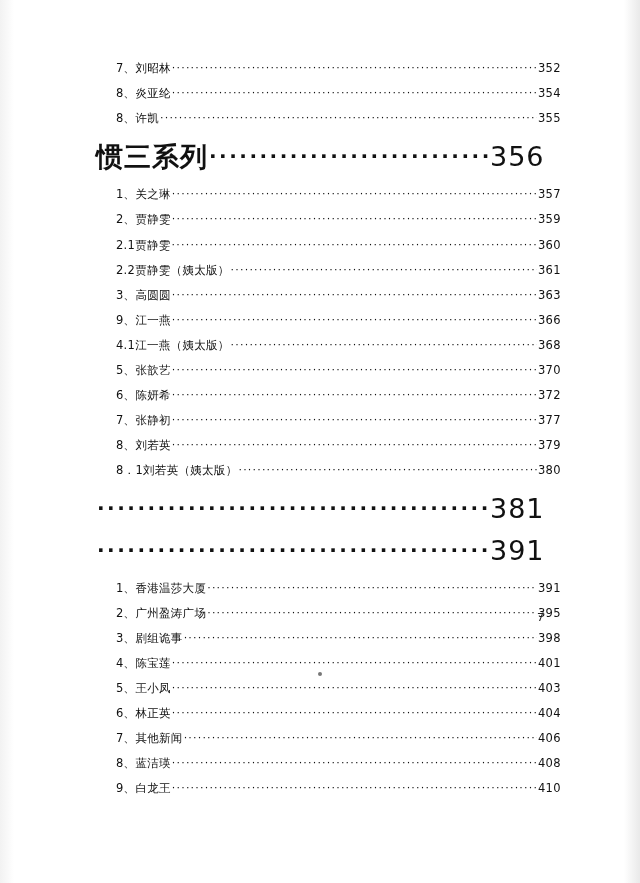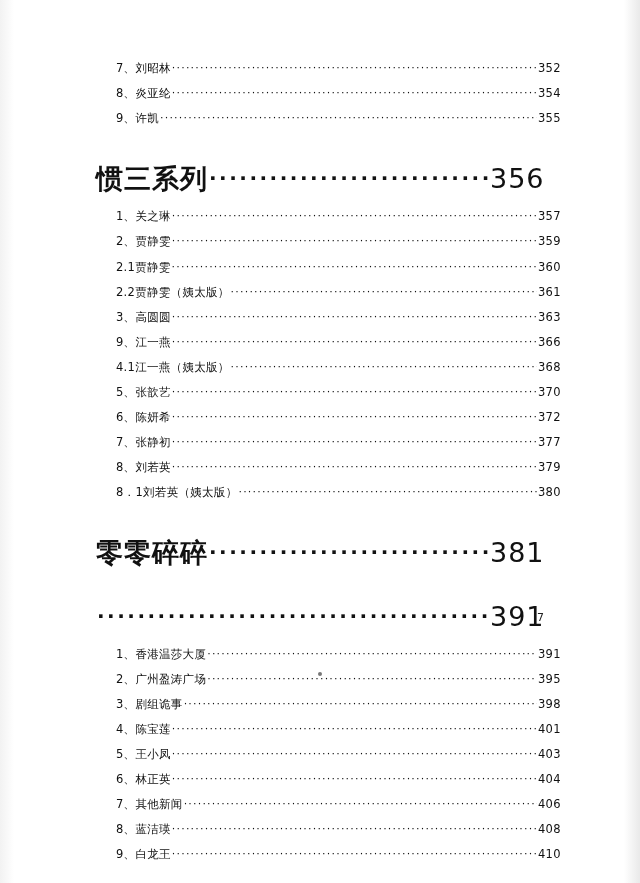--- a/index.html
+++ b/index.html
@@ -101,21 +101,21 @@
     font-weight: bold;
     position: relative;
     top: -3px;
   }
   .section .page {
     font-weight: normal;
     font-size: 27px;
     min-width: 54px;
   }
 
-  .gap-top { margin-top: 32px; }
+  .gap-top { margin-top: 10px; }
 
   #folio {
     position: absolute;
     right: 96px;
     bottom: 62px;
     font-size: 11px;
     color: #222;
   }
   #bottom-mark {
     position: absolute;
@@ -138,21 +138,21 @@
         <span class="label">7、刘昭林</span>
         <span class="leader">·····························································································································</span>
         <span class="page">352</span>
       </div>
       <div class="row entry">
         <span class="label">8、炎亚纶</span>
         <span class="leader">·····························································································································</span>
         <span class="page">354</span>
       </div>
       <div class="row entry">
-        <span class="label">9、许凯</span>
+        <span class="label">8、许凯</span>
         <span class="leader">·····························································································································</span>
         <span class="page">355</span>
       </div>
       <div class="row section gap-top">
         <span class="label">惯三系列</span>
         <span class="leader">·····························································································································</span>
         <span class="page">356</span>
       </div>
       <div class="row entry">
         <span class="label">1、关之琳</span>
@@ -208,21 +208,20 @@
         <span class="label">8、刘若英</span>
         <span class="leader">·····························································································································</span>
         <span class="page">379</span>
       </div>
       <div class="row entry">
         <span class="label">8．1刘若英（姨太版）</span>
         <span class="leader">·····························································································································</span>
         <span class="page">380</span>
       </div>
       <div class="row section gap-top">
-        <span class="label">零零碎碎</span>
         <span class="leader">·····························································································································</span>
         <span class="page">381</span>
       </div>
       <div class="row section gap-top">
         <span class="leader">·····························································································································</span>
         <span class="page">391</span>
       </div>
       <div class="row entry">
         <span class="label">1、香港温莎大厦</span>
         <span class="leader">·····························································································································</span>

